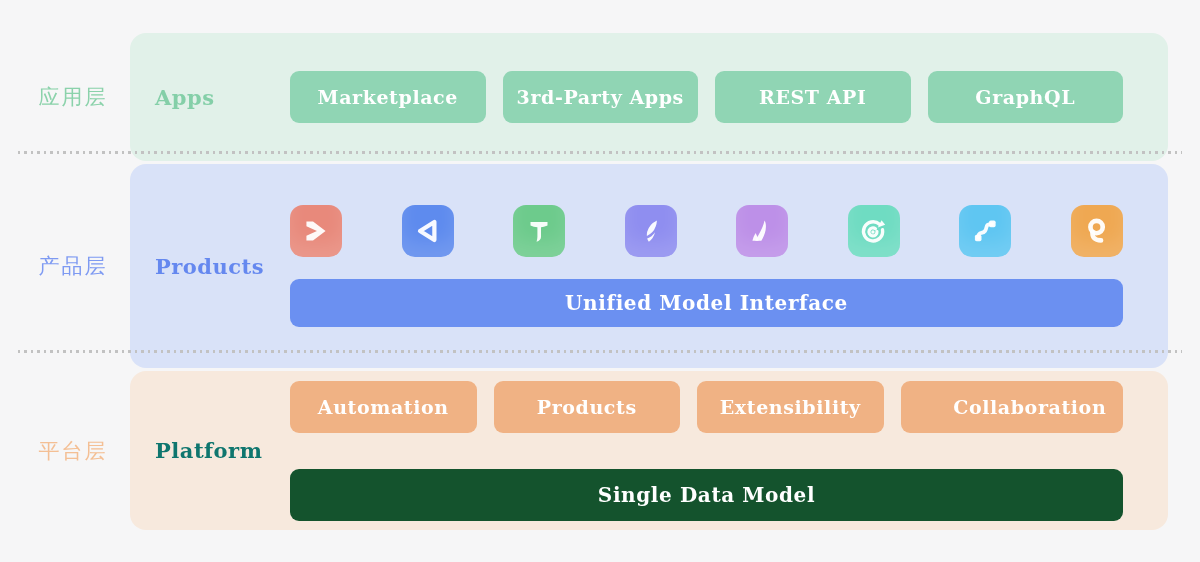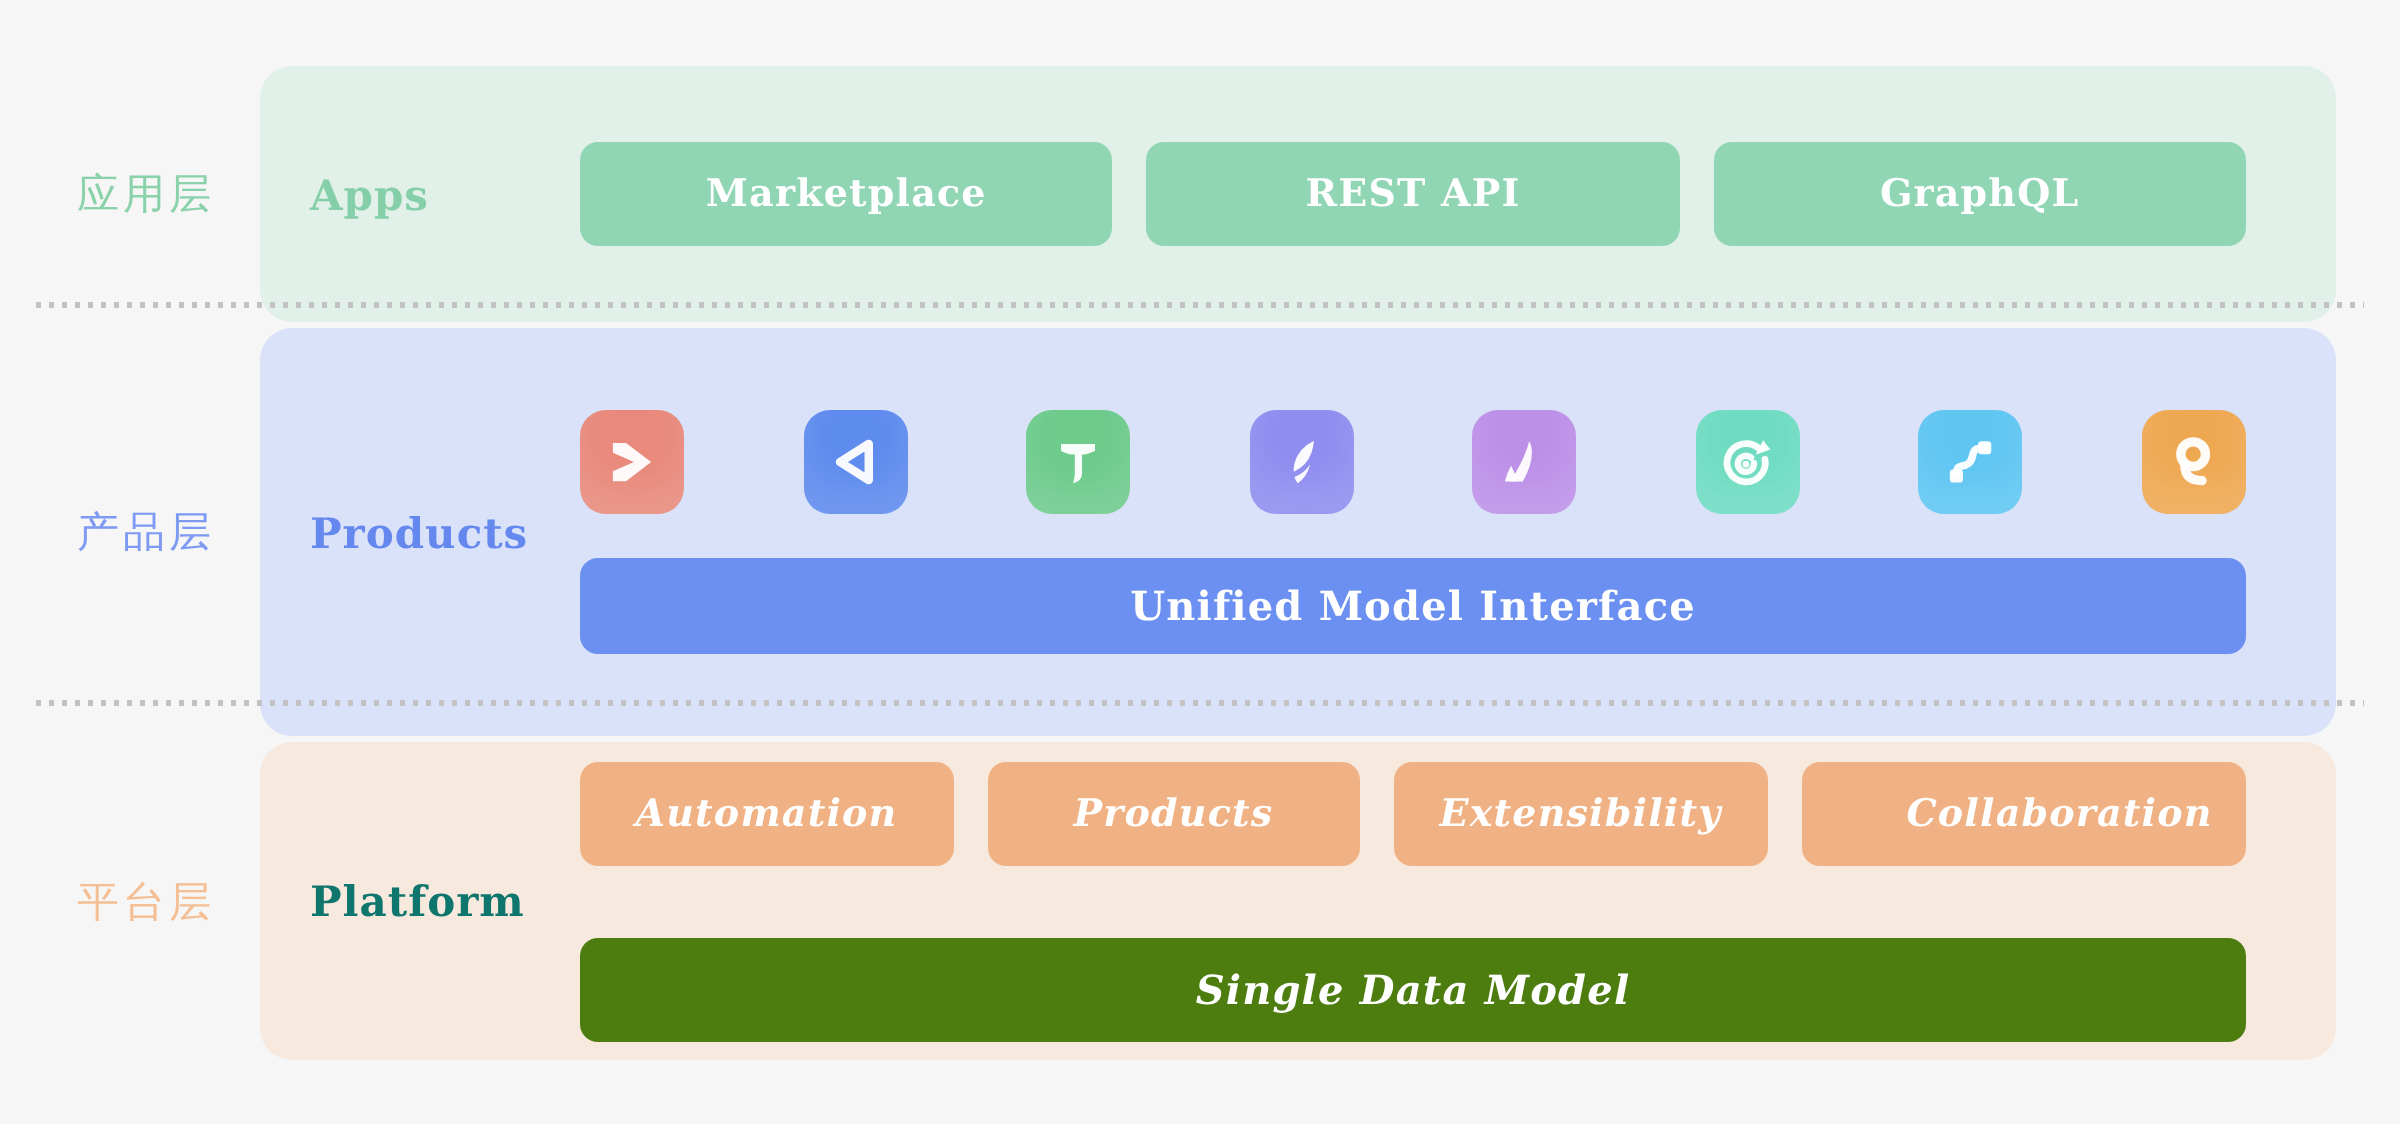--- a/index.html
+++ b/index.html
@@ -41,21 +41,21 @@
 
   .chip-row{flex:1;display:flex;gap:17px;}
   .chip{
     flex:1;height:52px;border-radius:9px;
     color:#fff;font-weight:bold;font-size:19px;letter-spacing:.6px;
     display:flex;align-items:center;justify-content:center;
     text-align:center;
   }
   .stack{flex:1;display:flex;flex-direction:column;}
   #section-products .stack{gap:22px;}
-  #section-platform .stack{gap:36px;font-style:italic;}
+  #section-platform .stack{gap:36px;}
 
   .icon-row{display:flex;justify-content:space-between;align-items:center;height:52px;}
   .app-icon{
     width:52px;height:52px;border-radius:13px;
     display:flex;align-items:center;justify-content:center;
     box-shadow:inset 0 -14px 18px rgba(255,255,255,.12);
   }
   .app-icon svg{display:block;}
 
   .wide-bar{
@@ -71,20 +71,21 @@
 <body>
 
 <div id="canvas">
 
   <div class="section" id="section-apps">
     <div class="side-label" style="color: rgb(139, 210, 171);">应用层</div>
     <div class="panel" style="background: rgb(225, 241, 233);">
       <div class="panel-title" style="color: rgb(132, 207, 168);">Apps</div>
       <div class="chip-row">
         <div class="chip" style="background: rgb(144, 213, 180);">Marketplace</div>
+        <div class="chip" style="background: rgb(144, 213, 180);">3rd-Party Apps</div>
         <div class="chip" style="background: rgb(144, 213, 180);">REST API</div>
         <div class="chip" style="background: rgb(144, 213, 180);">GraphQL</div>
       </div>
     </div>
   </div>
 
   <div class="divider" id="divider-1"></div>
 
   <div class="section" id="section-products">
     <div class="side-label" style="color: rgb(126, 154, 242);">产品层</div>
@@ -161,18 +162,18 @@
     <div class="side-label" style="color: rgb(244, 191, 148);">平台层</div>
     <div class="panel" style="background: rgb(247, 233, 221);">
       <div class="panel-title" style="color: #0f766e;">Platform</div>
       <div class="stack">
         <div class="chip-row">
           <div class="chip" style="background: rgb(240, 178, 132);">Automation</div>
           <div class="chip" style="background: rgb(240, 178, 132);">Products</div>
           <div class="chip" style="background: rgb(240, 178, 132);">Extensibility</div>
           <div class="chip" style="background: rgb(240, 178, 132); padding-left: 36px;">Collaboration</div>
         </div>
-        <div class="wide-bar" style="background: #4d7c0f;">Single Data Model</div>
+        <div class="wide-bar" style="background: #14532d;">Single Data Model</div>
       </div>
     </div>
   </div>
 
 </div>
 
 </body></html>

